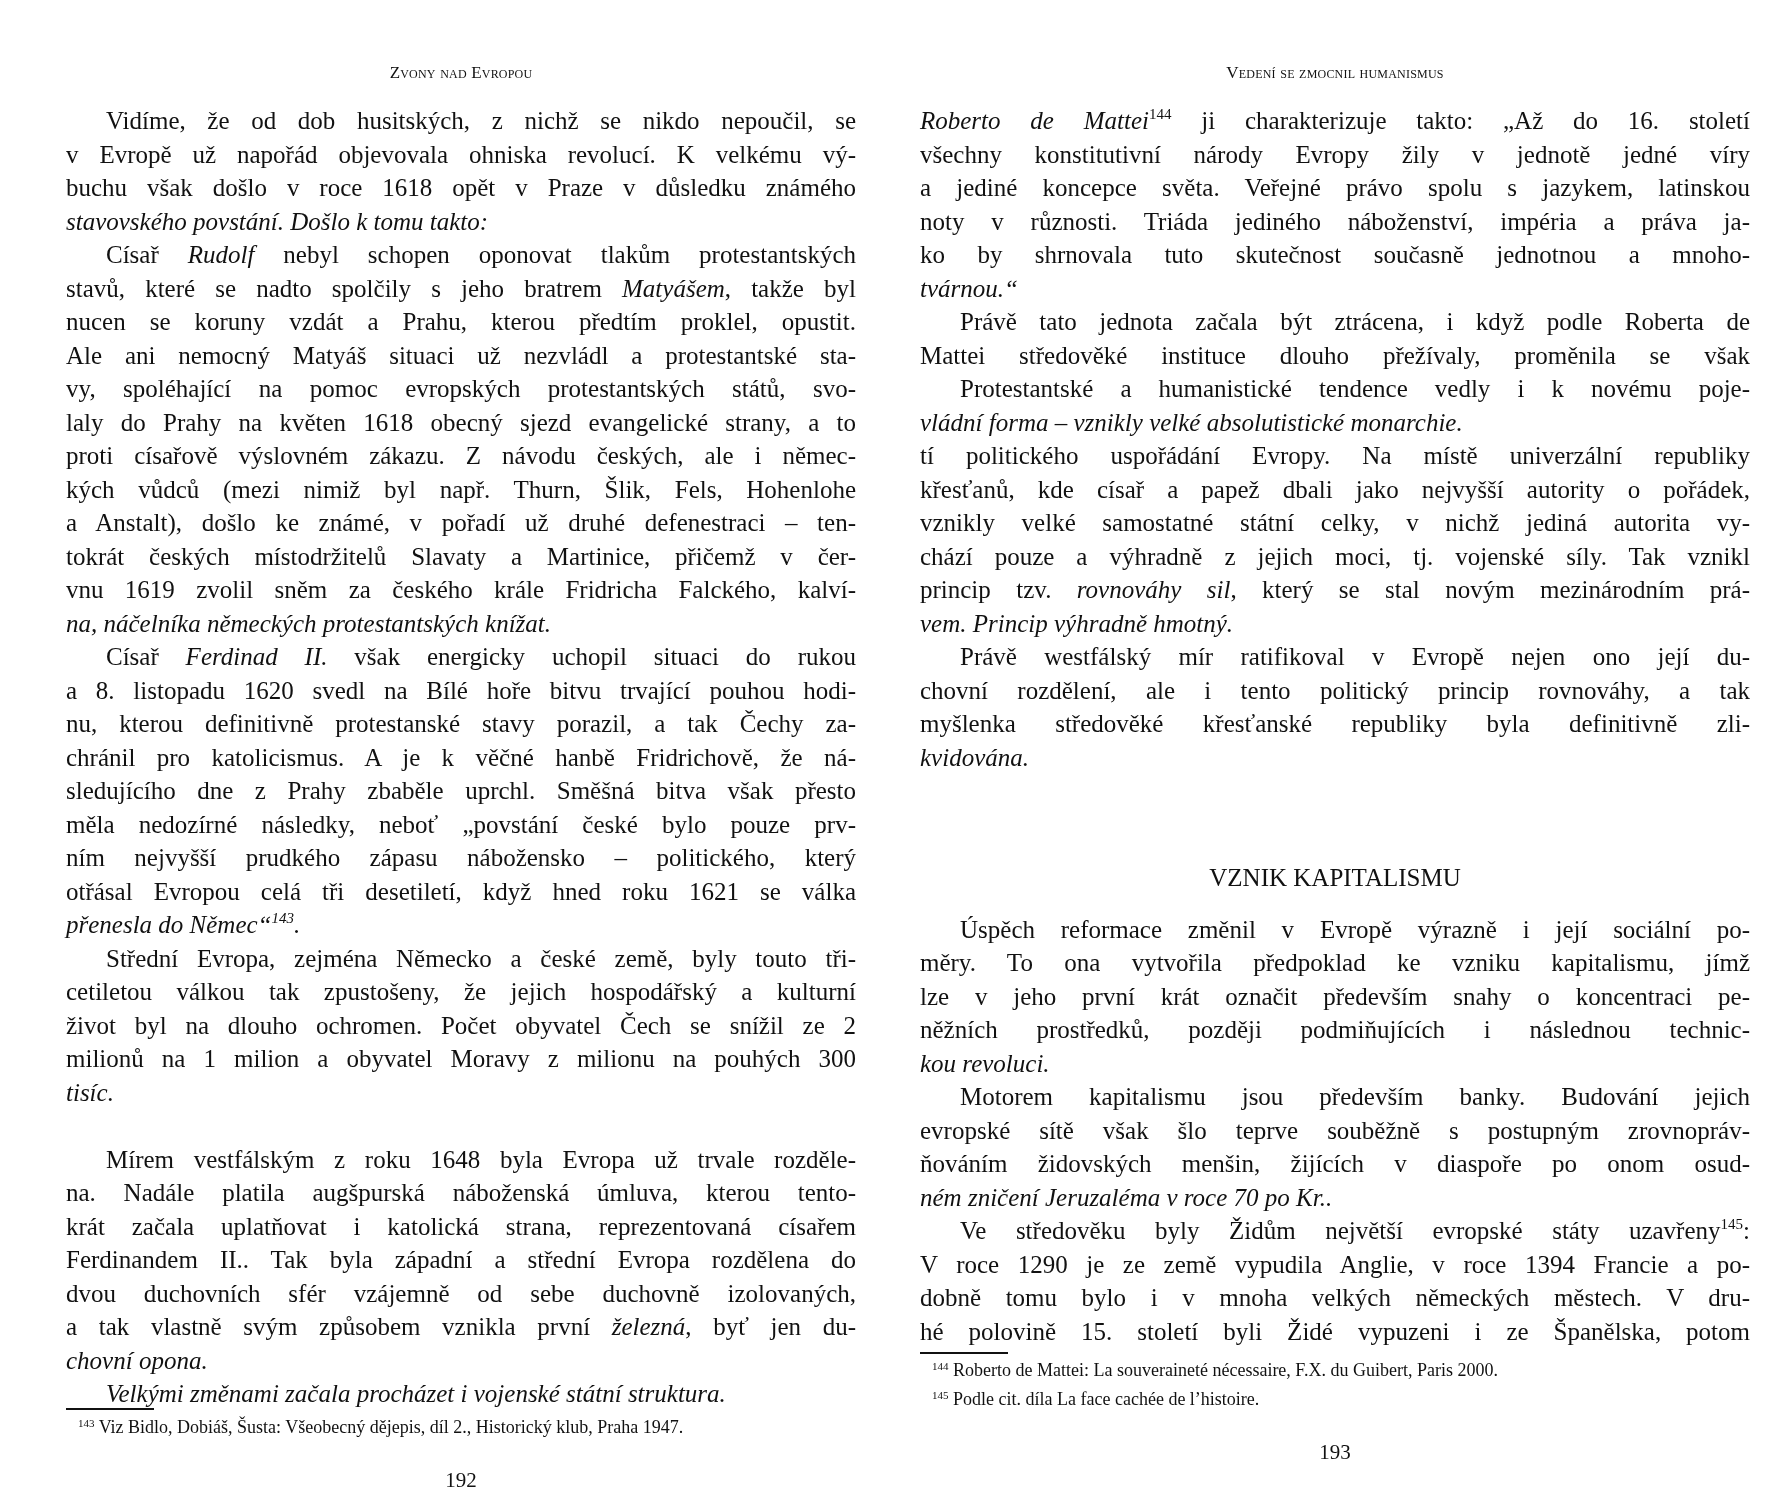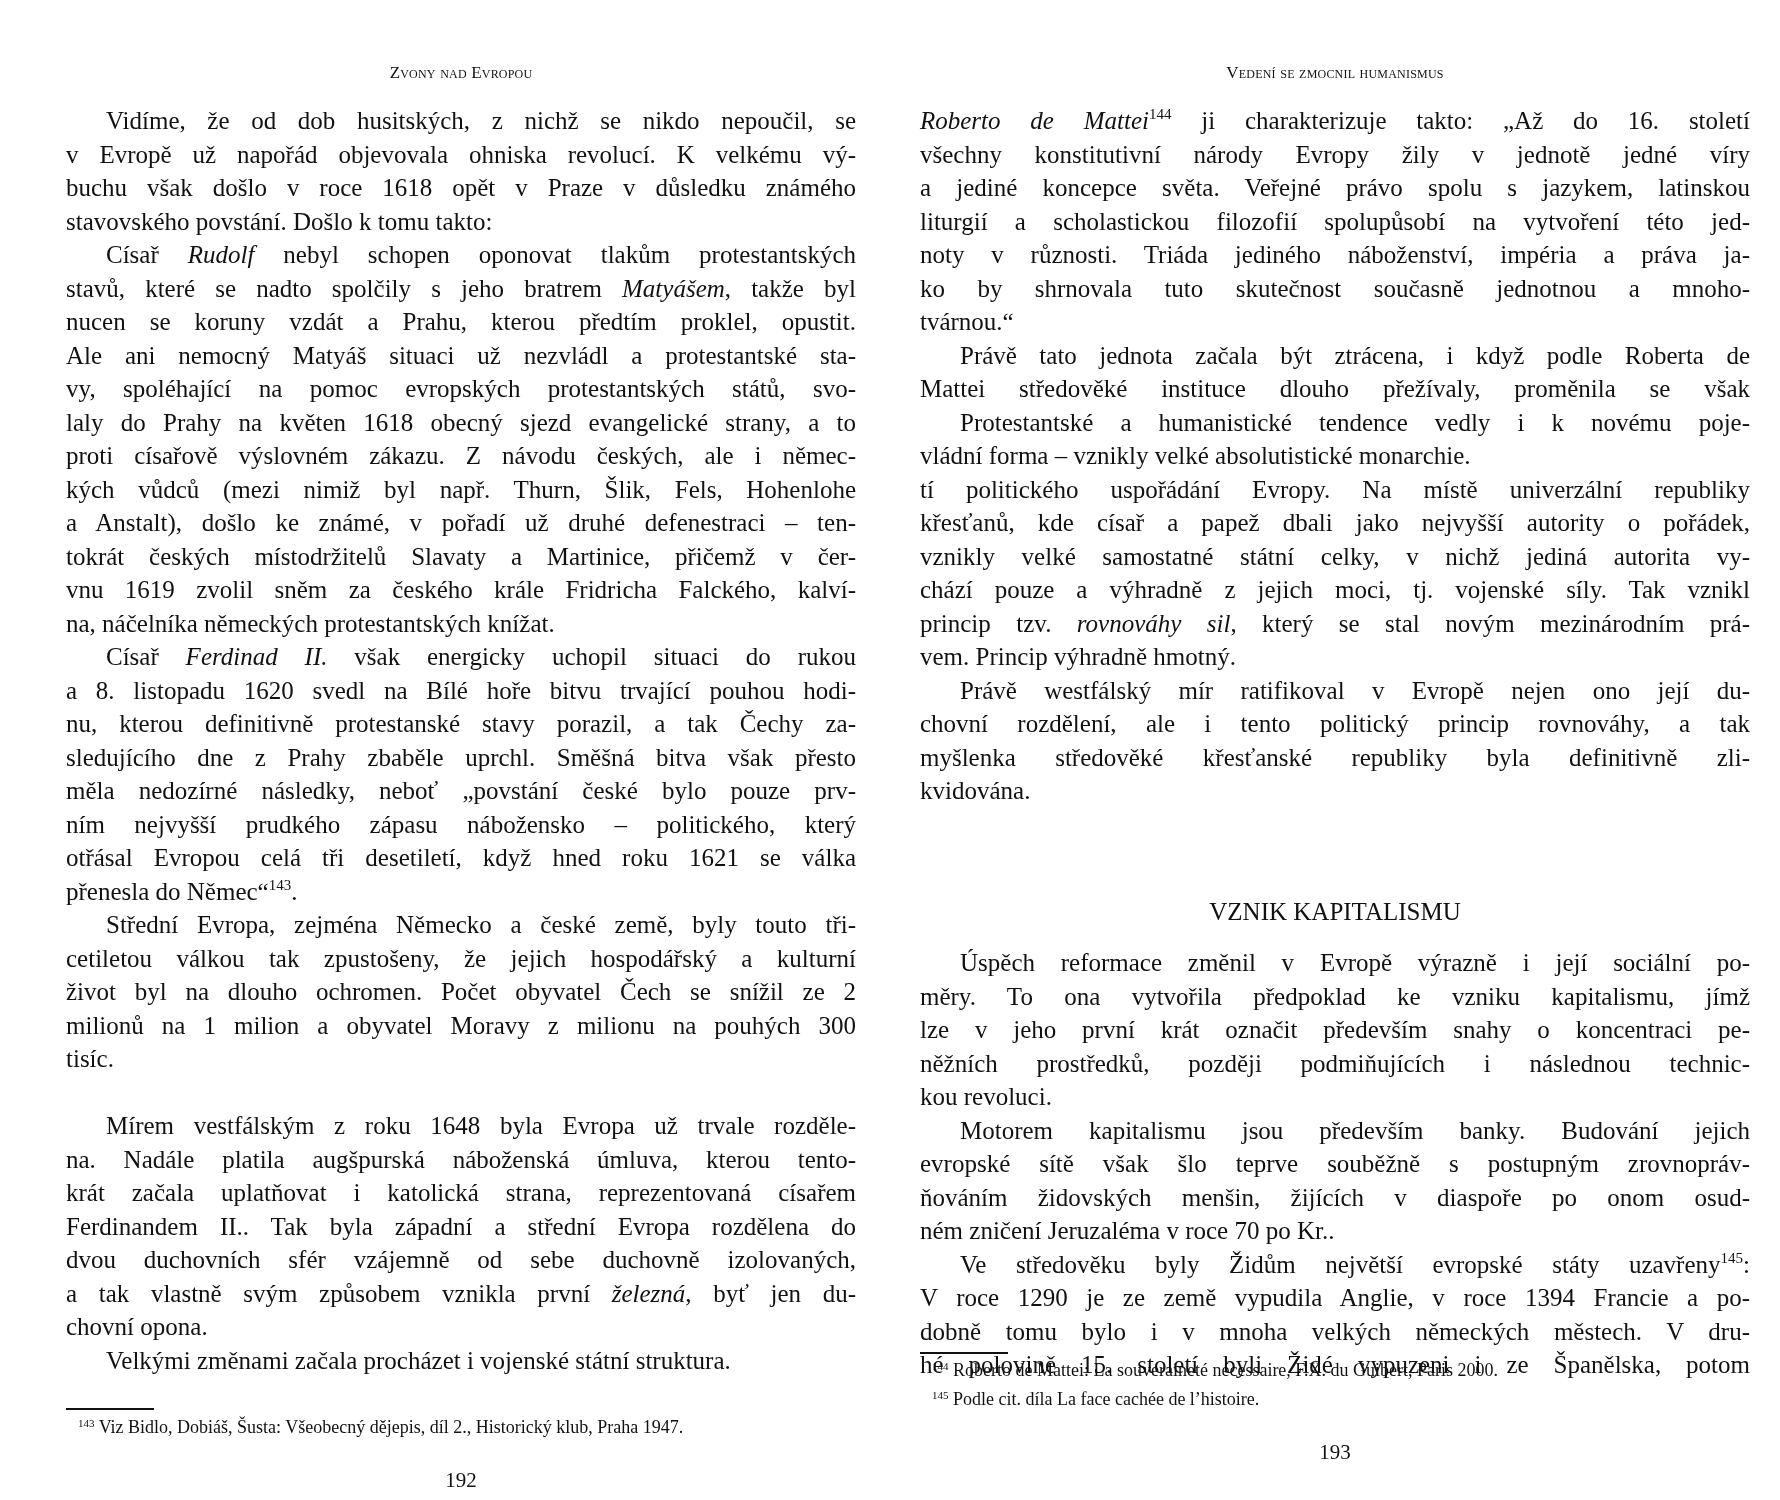--- a/index.html
+++ b/index.html
@@ -5,21 +5,21 @@
   html, body { margin:0; padding:0; background:#ffffff; }
   body { width:1780px; height:1500px; position:relative; overflow:hidden;
          font-family:"Liberation Serif", serif; color:#111; }
   .page { position:absolute; top:0; height:1200px; }
   .page.left { left:66px; width:790px; }
   .page.right { left:920px; width:830px; }
   .running-head { position:absolute; top:63px; left:0; right:0; text-align:center;
                   font-size:17px; letter-spacing:0.2px; font-variant:small-caps; }
   .body { position:absolute; top:104px; left:0; right:0; font-size:25px; line-height:33.5px; }
   .line { display:block; white-space:nowrap; text-align:justify; text-align-last:justify; height:33.5px; }
-  .line.last { text-align-last:left; }
+  .line.last { text-align-last:left;font-style:italic; }
   .line.indent { padding-left:40px; }
   .gap { display:block; height:33.5px; }
   .heading { display:block; text-align:center; font-size:25px; height:33.5px; margin:20px 0 18px 0; }
   em { font-style:italic; }
   sup { font-size:15px; vertical-align:10px; line-height:0; }
   .fn-rule { position:absolute; left:0; width:88px; border-top:2px solid #111; }
   .footnotes { position:absolute; left:12px; right:0; font-size:18px; line-height:29px; }
   .fn sup { font-size:11px; vertical-align:6px; }
   .page-number { position:absolute; left:0; right:0; text-align:center; font-size:21px; }
 </style>
@@ -41,20 +41,21 @@
       <span class="line">laly do Prahy na květen 1618 obecný sjezd evangelické strany, a to</span>
       <span class="line">proti císařově výslovném zákazu. Z návodu českých, ale i němec-</span>
       <span class="line">kých vůdců (mezi nimiž byl např. Thurn, Šlik, Fels, Hohenlohe</span>
       <span class="line">a Anstalt), došlo ke známé, v pořadí už druhé defenestraci – ten-</span>
       <span class="line">tokrát českých místodržitelů Slavaty a Martinice, přičemž v čer-</span>
       <span class="line">vnu 1619 zvolil sněm za českého krále Fridricha Falckého, kalví-</span>
       <span class="line last">na, náčelníka německých protestantských knížat.</span>
       <span class="line indent">Císař <em>Ferdinad II.</em> však energicky uchopil situaci do rukou</span>
       <span class="line">a 8. listopadu 1620 svedl na Bílé hoře bitvu trvající pouhou hodi-</span>
       <span class="line">nu, kterou definitivně protestanské stavy porazil, a tak Čechy za-</span>
+      <span class="line">chránil pro katolicismus. A je k věčné hanbě Fridrichově, že ná-</span>
       <span class="line">sledujícího dne z Prahy zbaběle uprchl. Směšná bitva však přesto</span>
       <span class="line">měla nedozírné následky, neboť „povstání české bylo pouze prv-</span>
       <span class="line">ním nejvyšší prudkého zápasu nábožensko – politického, který</span>
       <span class="line">otřásal Evropou celá tři desetiletí, když hned roku 1621 se válka</span>
       <span class="line last">přenesla do Němec“<sup>143</sup>.</span>
       <span class="line indent">Střední Evropa, zejména Německo a české země, byly touto tři-</span>
       <span class="line">cetiletou válkou tak zpustošeny, že jejich hospodářský a kulturní</span>
       <span class="line">život byl na dlouho ochromen. Počet obyvatel Čech se snížil ze 2</span>
       <span class="line">milionů na 1 milion a obyvatel Moravy z milionu na pouhých 300</span>
       <span class="line last">tisíc.</span>
@@ -74,21 +75,20 @@
     </div>
   <div class="page-number" style="top:1468px;">192</div>
 </div>
 
 <div class="page right">
   <div class="running-head">Vedení se zmocnil humanismus</div>
   <div class="body" id="right-body">
       <span class="line"><em>Roberto de Mattei</em><sup>144</sup> ji charakterizuje takto: „Až do 16. století</span>
       <span class="line">všechny konstitutivní národy Evropy žily v jednotě jedné víry</span>
       <span class="line">a jediné koncepce světa. Veřejné právo spolu s jazykem, latinskou</span>
-      <span class="line">liturgií a scholastickou filozofií spolupůsobí na vytvoření této jed-</span>
       <span class="line">noty v různosti. Triáda jediného náboženství, impéria a práva ja-</span>
       <span class="line">ko by shrnovala tuto skutečnost současně jednotnou a mnoho-</span>
       <span class="line last">tvárnou.“</span>
       <span class="line indent">Právě tato jednota začala být ztrácena, i když podle Roberta de</span>
       <span class="line">Mattei středověké instituce dlouho přežívaly, proměnila se však</span>
       <span class="line indent">Protestantské a humanistické tendence vedly i k novému poje-</span>
       <span class="line last">vládní forma – vznikly velké absolutistické monarchie.</span>
       <span class="line">tí politického uspořádání Evropy. Na místě univerzální republiky</span>
       <span class="line">křesťanů, kde císař a papež dbali jako nejvyšší autority o pořádek,</span>
       <span class="line">vznikly velké samostatné státní celky, v nichž jediná autorita vy-</span>

